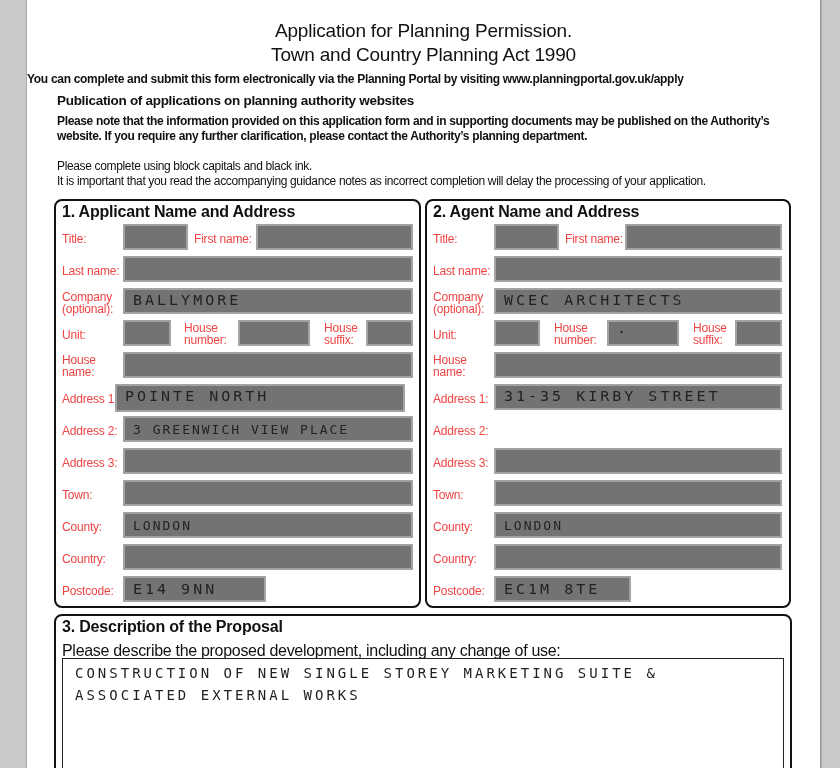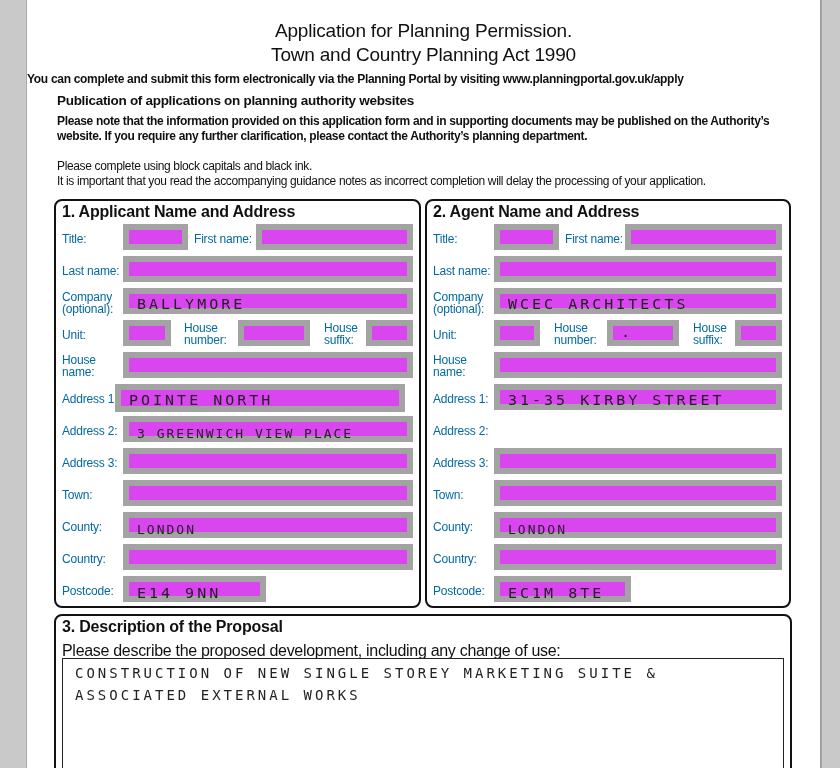--- a/index.html
+++ b/index.html
@@ -37,24 +37,24 @@
   .section {
     position: absolute; border: 2px solid #111; border-radius: 8px; background: #fff;
   }
   .sec1 { left: 27px; top: 199px; width: 363px; height: 405px; }
   .sec2 { left: 398px; top: 199px; width: 362px; height: 405px; }
   .sec3 { left: 27px; top: 614px; width: 734px; height: 170px; }
   .sec-title {
     position: absolute; left: 6px; top: 2px; font-size: 16px; font-weight: bold; letter-spacing: -0.2px;
   }
   .lbl {
-    position: absolute; font-size: 12px; line-height: 12px; letter-spacing: -0.2px; color: #0369a1;
+    position: absolute; font-size: 12px; line-height: 12px; letter-spacing: -0.2px; color: #ef4444;
   }
   .box {
-    position: absolute; border: 6px solid #a3a3a3; background: #d946ef; height: 24px;
+    position: absolute; border: 2px solid #a3a3a3; background: #737373; height: 24px;
     box-sizing: border-box;
   }
   .hand {
     position: absolute; left: 8px; top: 2px;
     font-family: "DejaVu Sans Mono", "Liberation Mono", monospace;
     font-size: 15px; letter-spacing: 3px; color: #222; font-weight: normal;
     white-space: nowrap;
     transform: scaleY(0.9);
     transform-origin: left center;
   }

